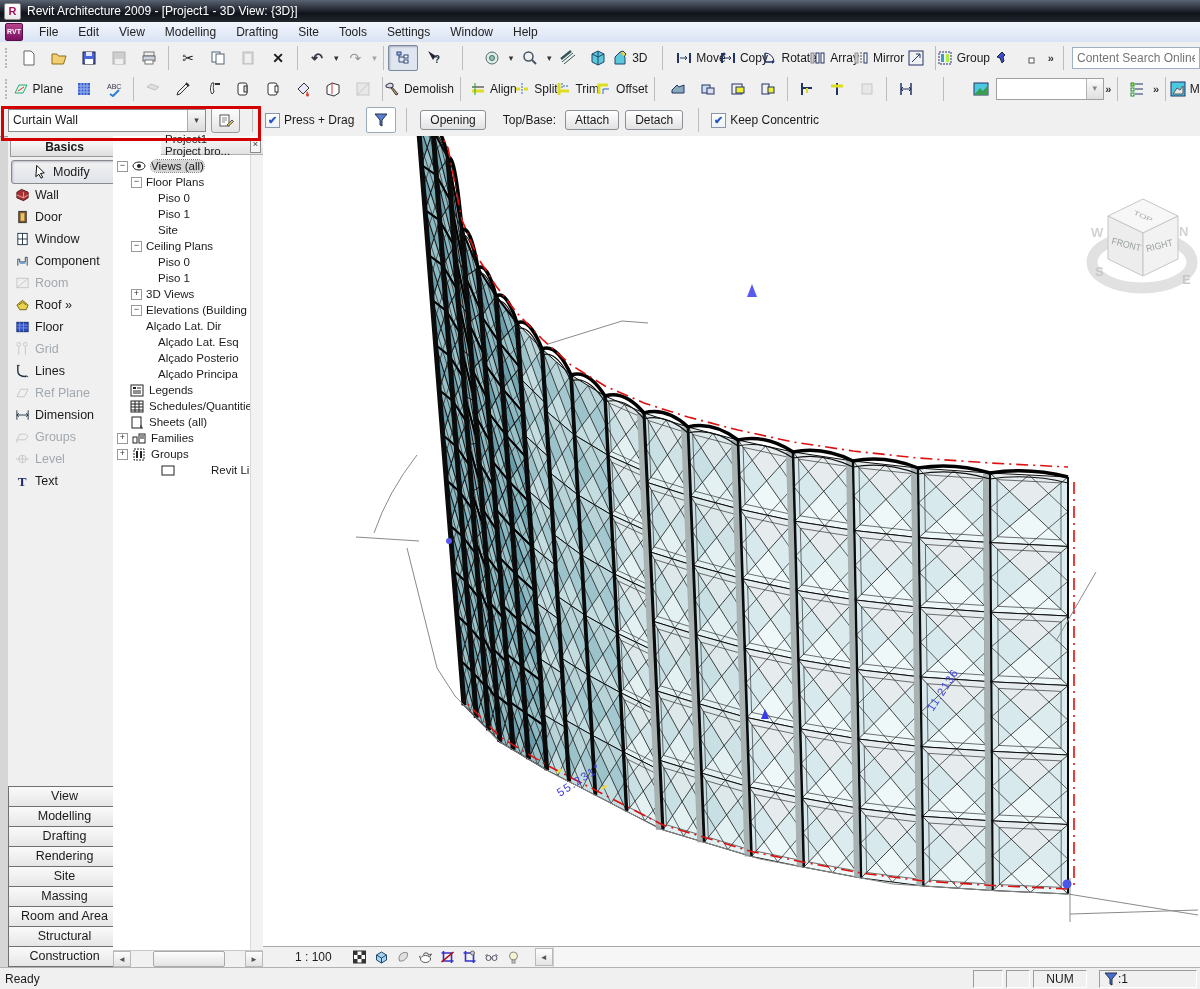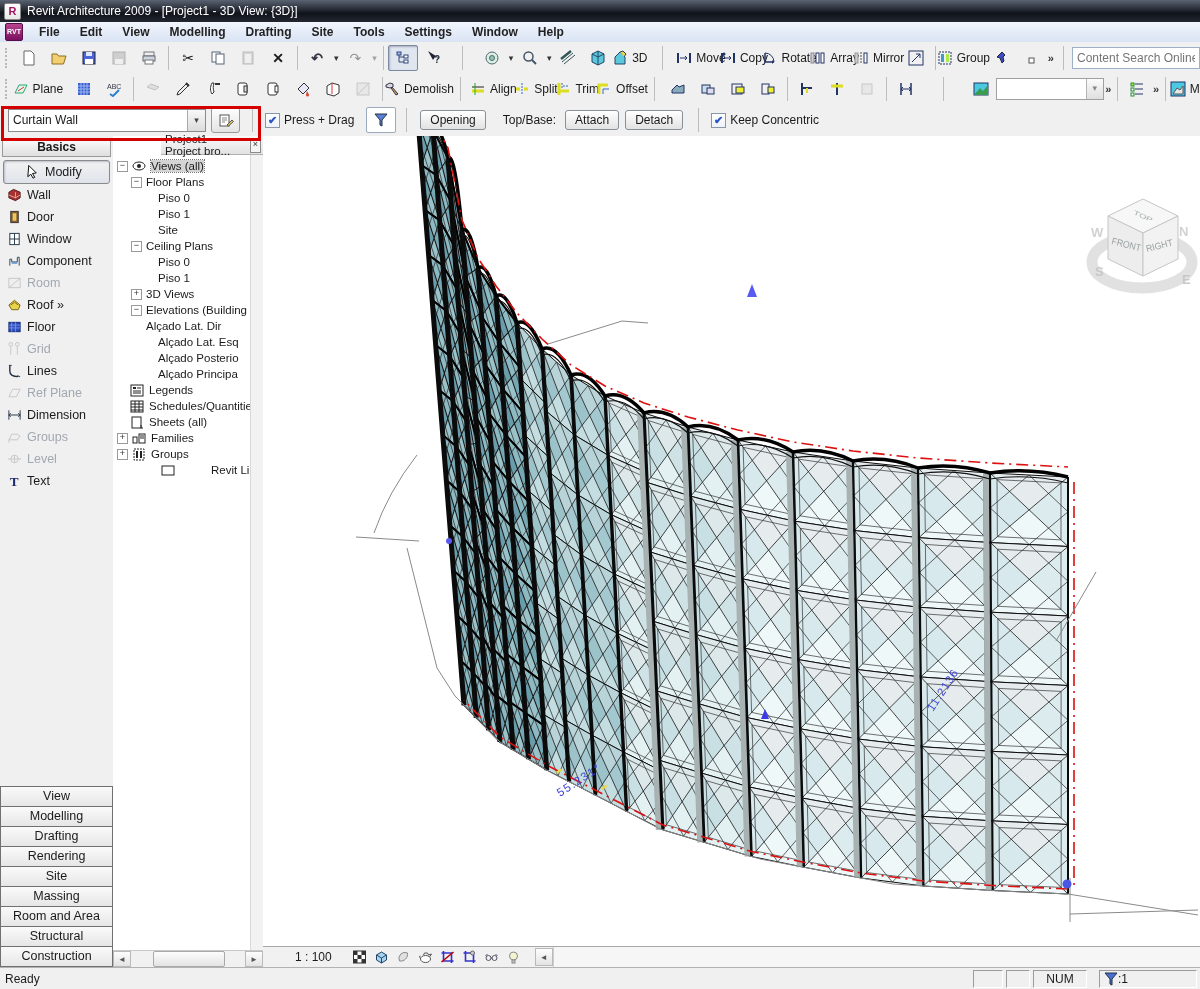--- a/index.html
+++ b/index.html
@@ -4,21 +4,21 @@
 <style>
   html,body{margin:0;padding:0;background:#d6d6d6;}
   body{width:1200px;height:989px;position:relative;font-family:"Liberation Sans",sans-serif;font-size:12px;color:#1a1a1a;overflow:hidden;}
   .abs{position:absolute;}
   
   #titlebar{left:0;top:0;width:1200px;height:22px;background:linear-gradient(#5a6372 0%,#2a2f3a 40%,#10131a 60%,#23272f 100%);display:flex;align-items:center;color:#fff;}
   #titlebar .appicon{width:15px;height:15px;margin:0 6px 0 4px;background:linear-gradient(#fff,#e8e8e8);border:1px solid #888;border-radius:2px;color:#a1155e;font-weight:bold;font-size:11px;line-height:14px;text-align:center;}
   
   #menubar{left:0;top:22px;width:1200px;height:20px;background:linear-gradient(#f2f6fd,#d9e3f4);border-bottom:1px solid #b8c4d8;display:flex;align-items:center;}
   #menubar .rvticon{width:16px;height:16px;margin:0 6px 0 5px;background:linear-gradient(#b8458e,#7a1060);border:1px solid #5a0c49;border-radius:2px;color:#fff;font-size:7px;font-weight:bold;text-align:center;line-height:15px;}
-  #menubar .mitem{padding:2px 10px;color:#222;font-weight:bold;}
+  #menubar .mitem{padding:2px 10px;color:#222;}
   
   .toolbar{left:0;width:1200px;background:#f0f0f0;display:flex;align-items:center;border-bottom:1px solid #d8d8d8;}
   #tb1{top:42px;height:32px;}
   #tb2{top:74px;height:30px;}
   .grip{width:4px;height:20px;margin:0 4px 0 5px;border-left:2px dotted #b9b9b9;}
   .tsep{width:0;height:24px;border-left:1px solid #bdbdbd;margin:0 4px;}
   .tbtn{height:24px;min-width:24px;display:flex;align-items:center;justify-content:center;border:1px solid transparent;border-radius:2px;padding:0 2px;}
   .tbtn.pressed{border:1px solid #7a8aa0;background:#dfe6f0;box-shadow:inset 1px 1px 2px #aab;}
   .tbtn .lbl{margin-left:4px;font-size:12px;white-space:nowrap;}
   .tbtn.dis{opacity:.45;filter:grayscale(1);}
@@ -32,42 +32,42 @@
   
   #optionsbar{left:0;top:104px;width:1200px;height:32px;background:#f0f0f0;border-bottom:1px solid #9c9c9c;display:flex;align-items:center;}
   #typecombo{margin-left:8px;width:196px;height:21px;border:1px solid #8a8a8a;background:#fff;display:flex;align-items:center;}
   #typecombo .val{flex:1;padding-left:4px;}
   #typecombo .cmb-btn{width:17px;height:100%;background:linear-gradient(#f8f8f8,#dcdcdc);border-left:1px solid #aaa;display:flex;align-items:center;justify-content:center;font-size:9px;color:#444;}
   #propsbtn{width:27px;height:24px;margin-left:5px;border:1px solid #9a9a9a;border-radius:3px;background:linear-gradient(#fefefe,#e4e4e4);display:flex;align-items:center;justify-content:center;}
   #redbox{left:1px;top:106px;width:254px;height:29px;border:3px solid #d40000;z-index:50;pointer-events:none;}
   .chk{width:13px;height:13px;border:1px solid #8a97a8;background:linear-gradient(#fff,#eef2f8);display:inline-flex;align-items:center;justify-content:center;color:#2a56c6;font-size:11px;font-weight:bold;margin-right:4px;}
   .obtn{padding:2px 9px;border:1px solid #8a9097;border-radius:3px;background:linear-gradient(#ffffff,#e2e2e2);margin:0 3px;white-space:nowrap;}
   
-  #designbar{left:0;top:136px;width:113px;height:831px;background:#f0f0f0;border-right:1px solid #9a9a9a;display:flex;flex-direction:column;}
+  #designbar{left:8px;top:136px;width:113px;height:831px;background:#f0f0f0;border-right:1px solid #9a9a9a;display:flex;flex-direction:column;}
   #dbheader{margin:2px 2px 3px 2px;height:17px;border:1px solid #9a9a9a;background:linear-gradient(#fdfdfd,#dedede);text-align:center;line-height:16px;font-weight:600;}
   .db-item{height:22px;display:flex;align-items:center;gap:5px;padding-left:7px;font-size:12.5px;white-space:nowrap;}
   .db-item .ic{width:15px;height:15px;}
   .db-item.selected{border:1px solid #8a8a8a;border-radius:3px;background:linear-gradient(#f2f2f2,#dfe3ea);margin:0 3px;padding-left:21px;box-shadow:inset 1px 1px 2px #bbc;}
   .db-item.disabled{color:#a2a8b0;}
   .db-item.disabled .ic{opacity:.4;filter:grayscale(1);}
   #dbtabs{margin-top:auto;}
   .db-tab{height:19px;border:1px solid #707070;border-bottom:none;background:linear-gradient(#fafafa,#e6e6e6);text-align:center;line-height:18px;font-size:12.5px;white-space:nowrap;overflow:hidden;}
   .db-tab:last-child{border-bottom:1px solid #707070;}
   
   #browser{left:113px;top:136px;width:150px;height:831px;background:#fff;border-right:1px solid #9a9a9a;display:flex;flex-direction:column;}
   #pbtitle{height:18px;background:linear-gradient(#fafafa,#e2e2e2);border-bottom:1px solid #b0b0b0;display:flex;align-items:center;font-size:11.5px;padding-left:4px;margin-left:48px;}
   #pbclose{margin-left:auto;margin-right:2px;width:13px;height:13px;border:1px solid #8a8a8a;background:#f4f4f4;font-size:9px;line-height:11px;text-align:center;color:#333;}
   #pbtree{flex:1;overflow:hidden;padding-top:3px;position:relative;}
   #pbtree:after{content:"";position:absolute;top:0;right:0;width:12px;height:100%;background:#f2f2f2;border-left:1px solid #d9d9d9;}
   .tree-row{height:16px;display:flex;align-items:center;font-size:11.5px;white-space:nowrap;}
   .tree-exp{width:9px;height:9px;border:1px solid #9a9a9a;background:#fff;font-size:9px;line-height:7px;text-align:center;color:#333;margin-right:4px;flex:none;}
   .tree-spc{width:13px;flex:none;}
   .tree-ic{width:16px;height:13px;margin-right:3px;flex:none;display:inline-flex;align-items:center;}
   .tree-ic svg{width:15px;height:13px;}
-  .tree-lbl.sel{background:#d4d4d4;outline:1px dotted #777;}
+  .tree-lbl.sel{background:#d4d4d4;outline:1px dotted #777;border-radius:6px;}
   #pbhscroll{height:16px;background:#f1f1f1;border-top:1px solid #c8c8c8;display:flex;align-items:stretch;}
   .sb-btn{width:16px;background:linear-gradient(#fdfdfd,#e3e3e3);border:1px solid #b9b9b9;font-size:8px;color:#555;display:flex;align-items:center;justify-content:center;}
   #pbthumb{width:70px;margin-left:22px;background:linear-gradient(#fdfdfd,#e3e3e3);border:1px solid #a9a9a9;border-radius:2px;}
   
   #viewport{left:263px;top:136px;width:937px;height:831px;background:#fff;}
   #vpsvg{left:0;top:0;width:937px;height:811px;}
   #viewctrl{left:0;bottom:0;width:937px;height:20px;background:#f1f1f1;border-top:1px solid #a8a8a8;display:flex;align-items:center;position:absolute;}
   #scale-lbl{margin-left:32px;font-size:12px;}
   .vc-ic{width:20px;height:17px;display:flex;align-items:center;justify-content:center;margin:0 1px;}
   .vc-ic svg{width:15px;height:14px;}

